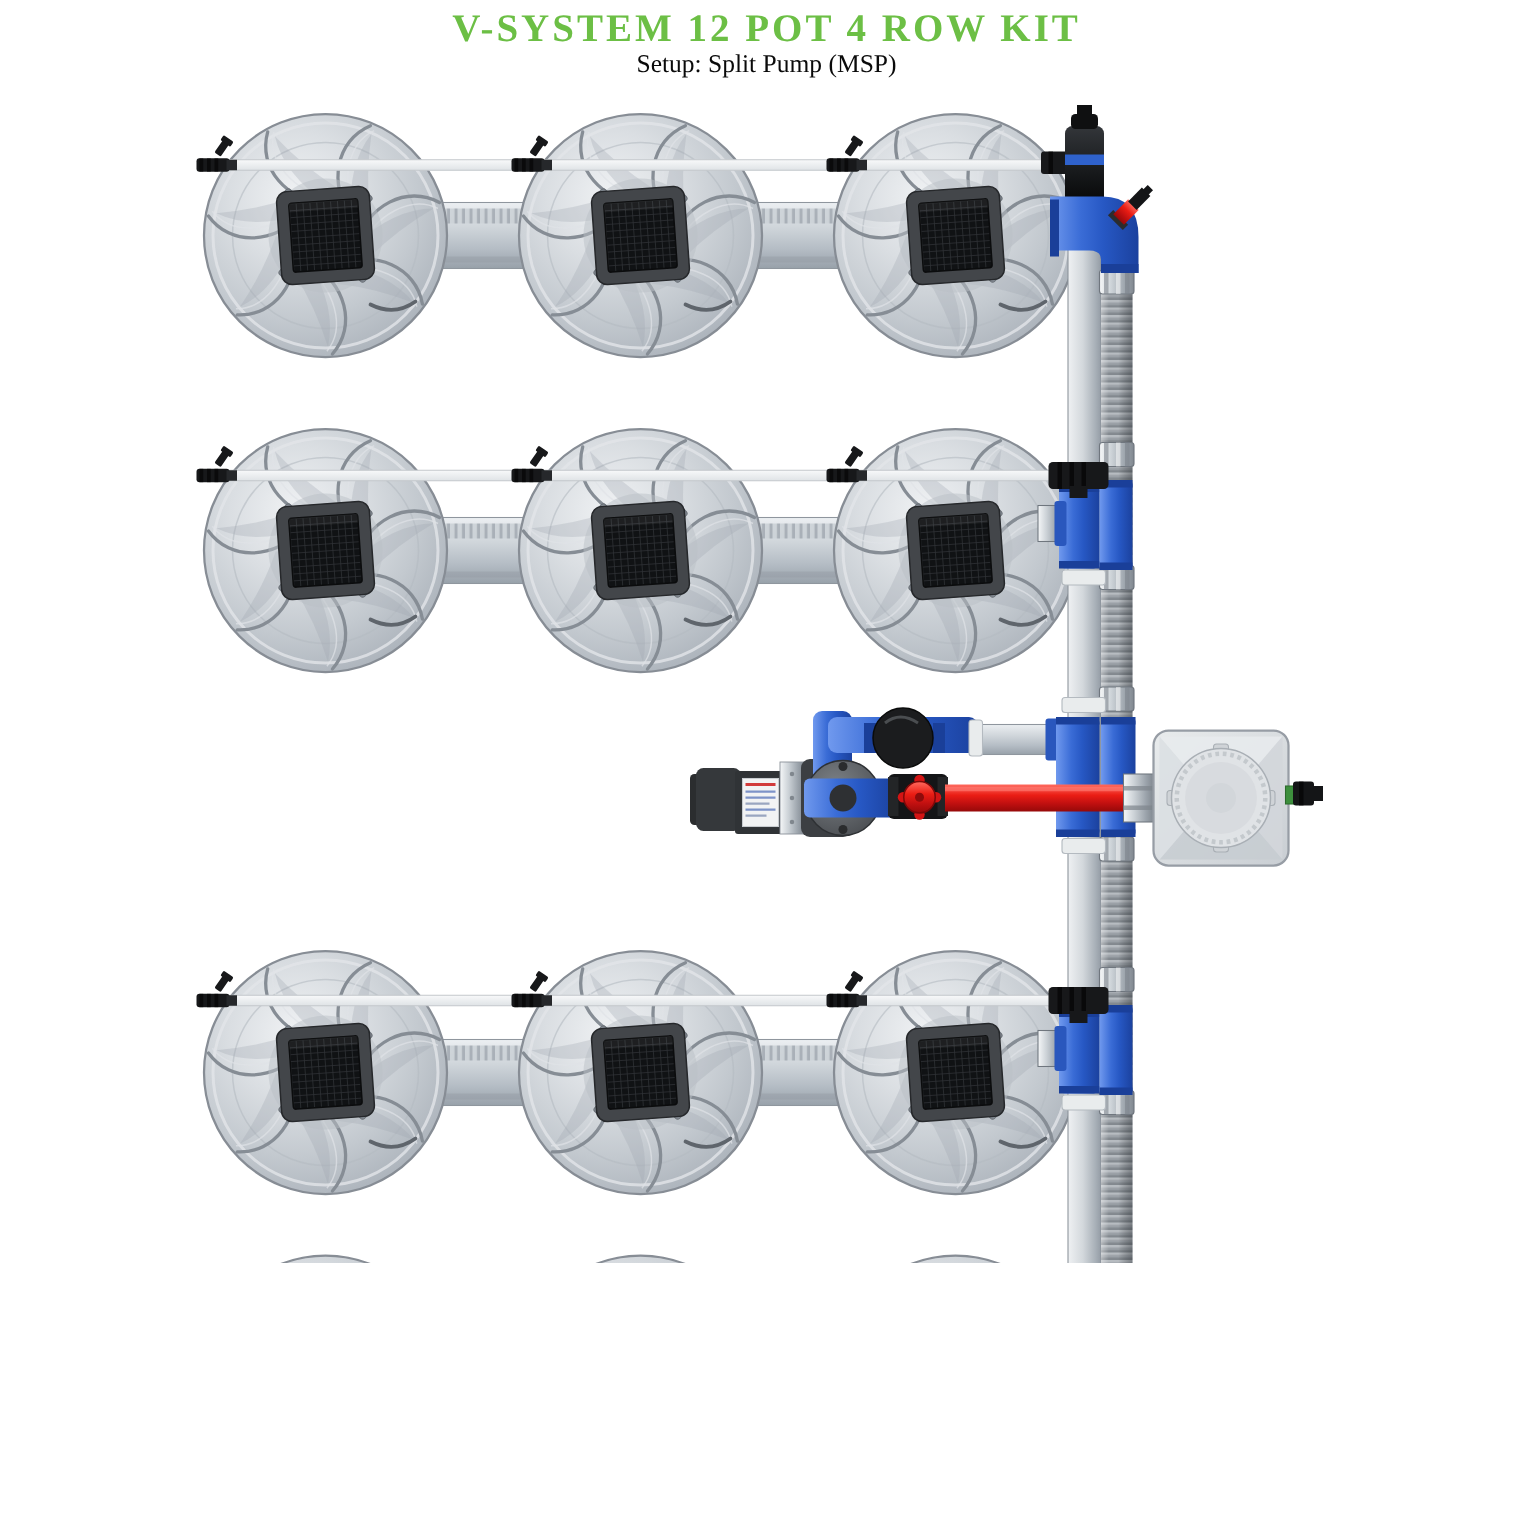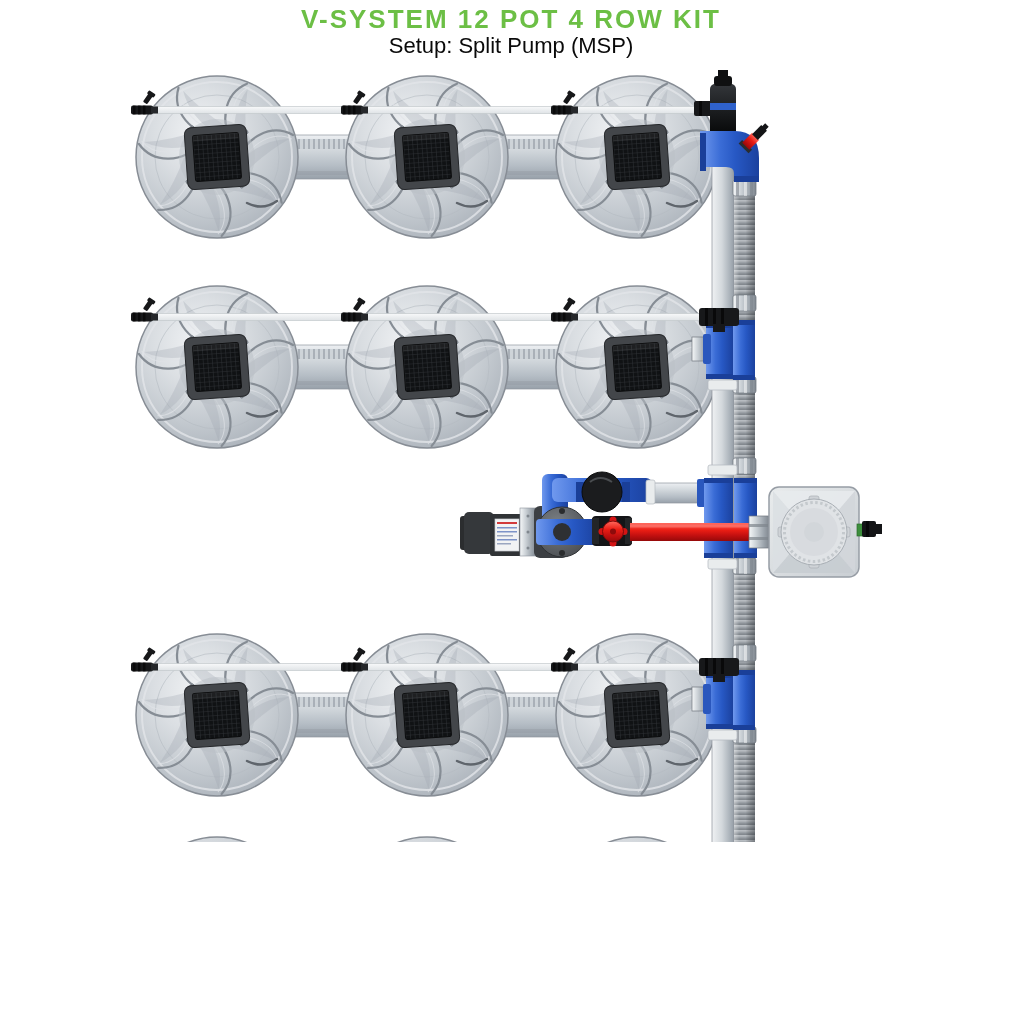--- a/index.html
+++ b/index.html
@@ -1,20 +1,20 @@
 <!DOCTYPE html>
 <html><head>
 <meta charset="utf-8">
 <style>
   html,body{margin:0;padding:0;background:#ffffff;}
   #stage{position:relative;width:1022px;height:842px;background:#ffffff;overflow:hidden;
-         font-family:Liberation Sans, sans-serif;}
+         font-family:Liberation Serif, serif;}
   .hdr{position:absolute;left:0;width:100%;text-align:center;}
   #title{top:4px;font-size:26px;font-weight:bold;letter-spacing:2px;color:#6CBF45;}
-  #subtitle{top:33px;font-size:22px;color:#0a0a0a;}
+  #subtitle{top:33px;font-size:17px;color:#0a0a0a;}
   svg{position:absolute;left:0;top:0;}
 </style>
 </head>
 <body>
 
 <div id="stage">
   <div class="hdr" id="title">V-SYSTEM 12 POT 4 ROW KIT</div>
   <div class="hdr" id="subtitle">Setup: Split Pump (MSP)</div>
 
   <svg id="diagram" width="1022" height="1022" viewBox="0 0 1022 1022">

